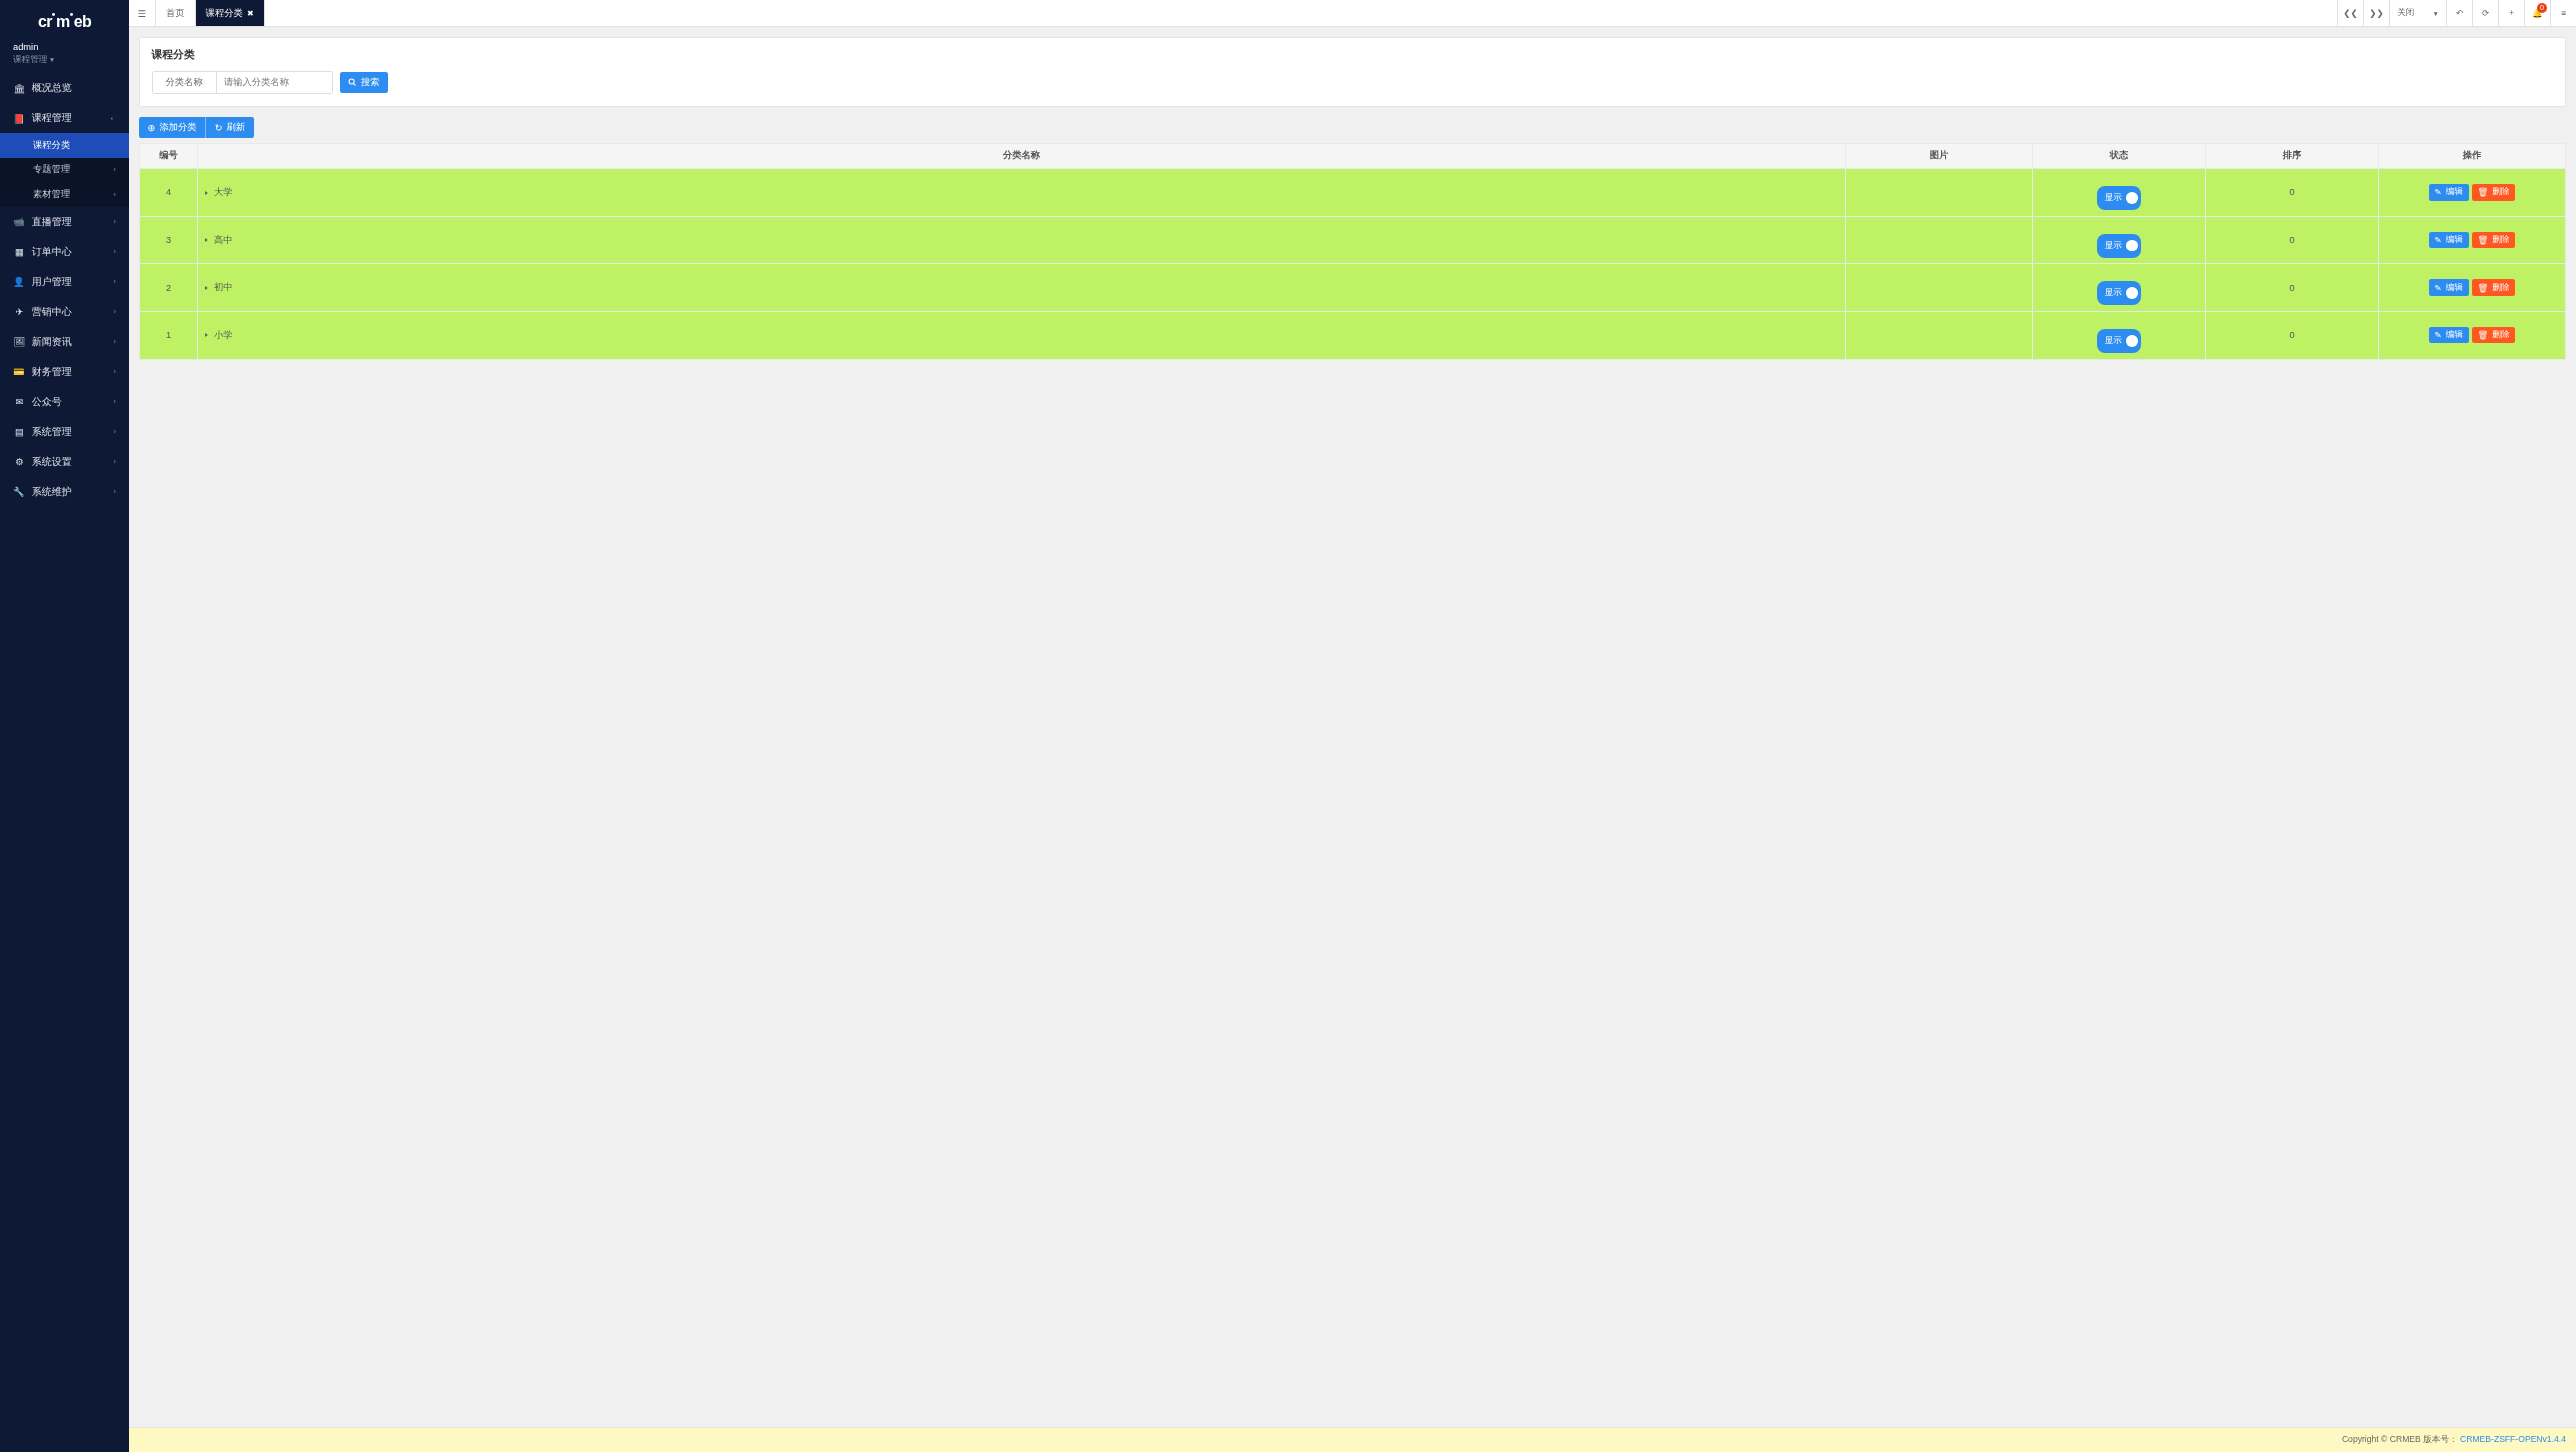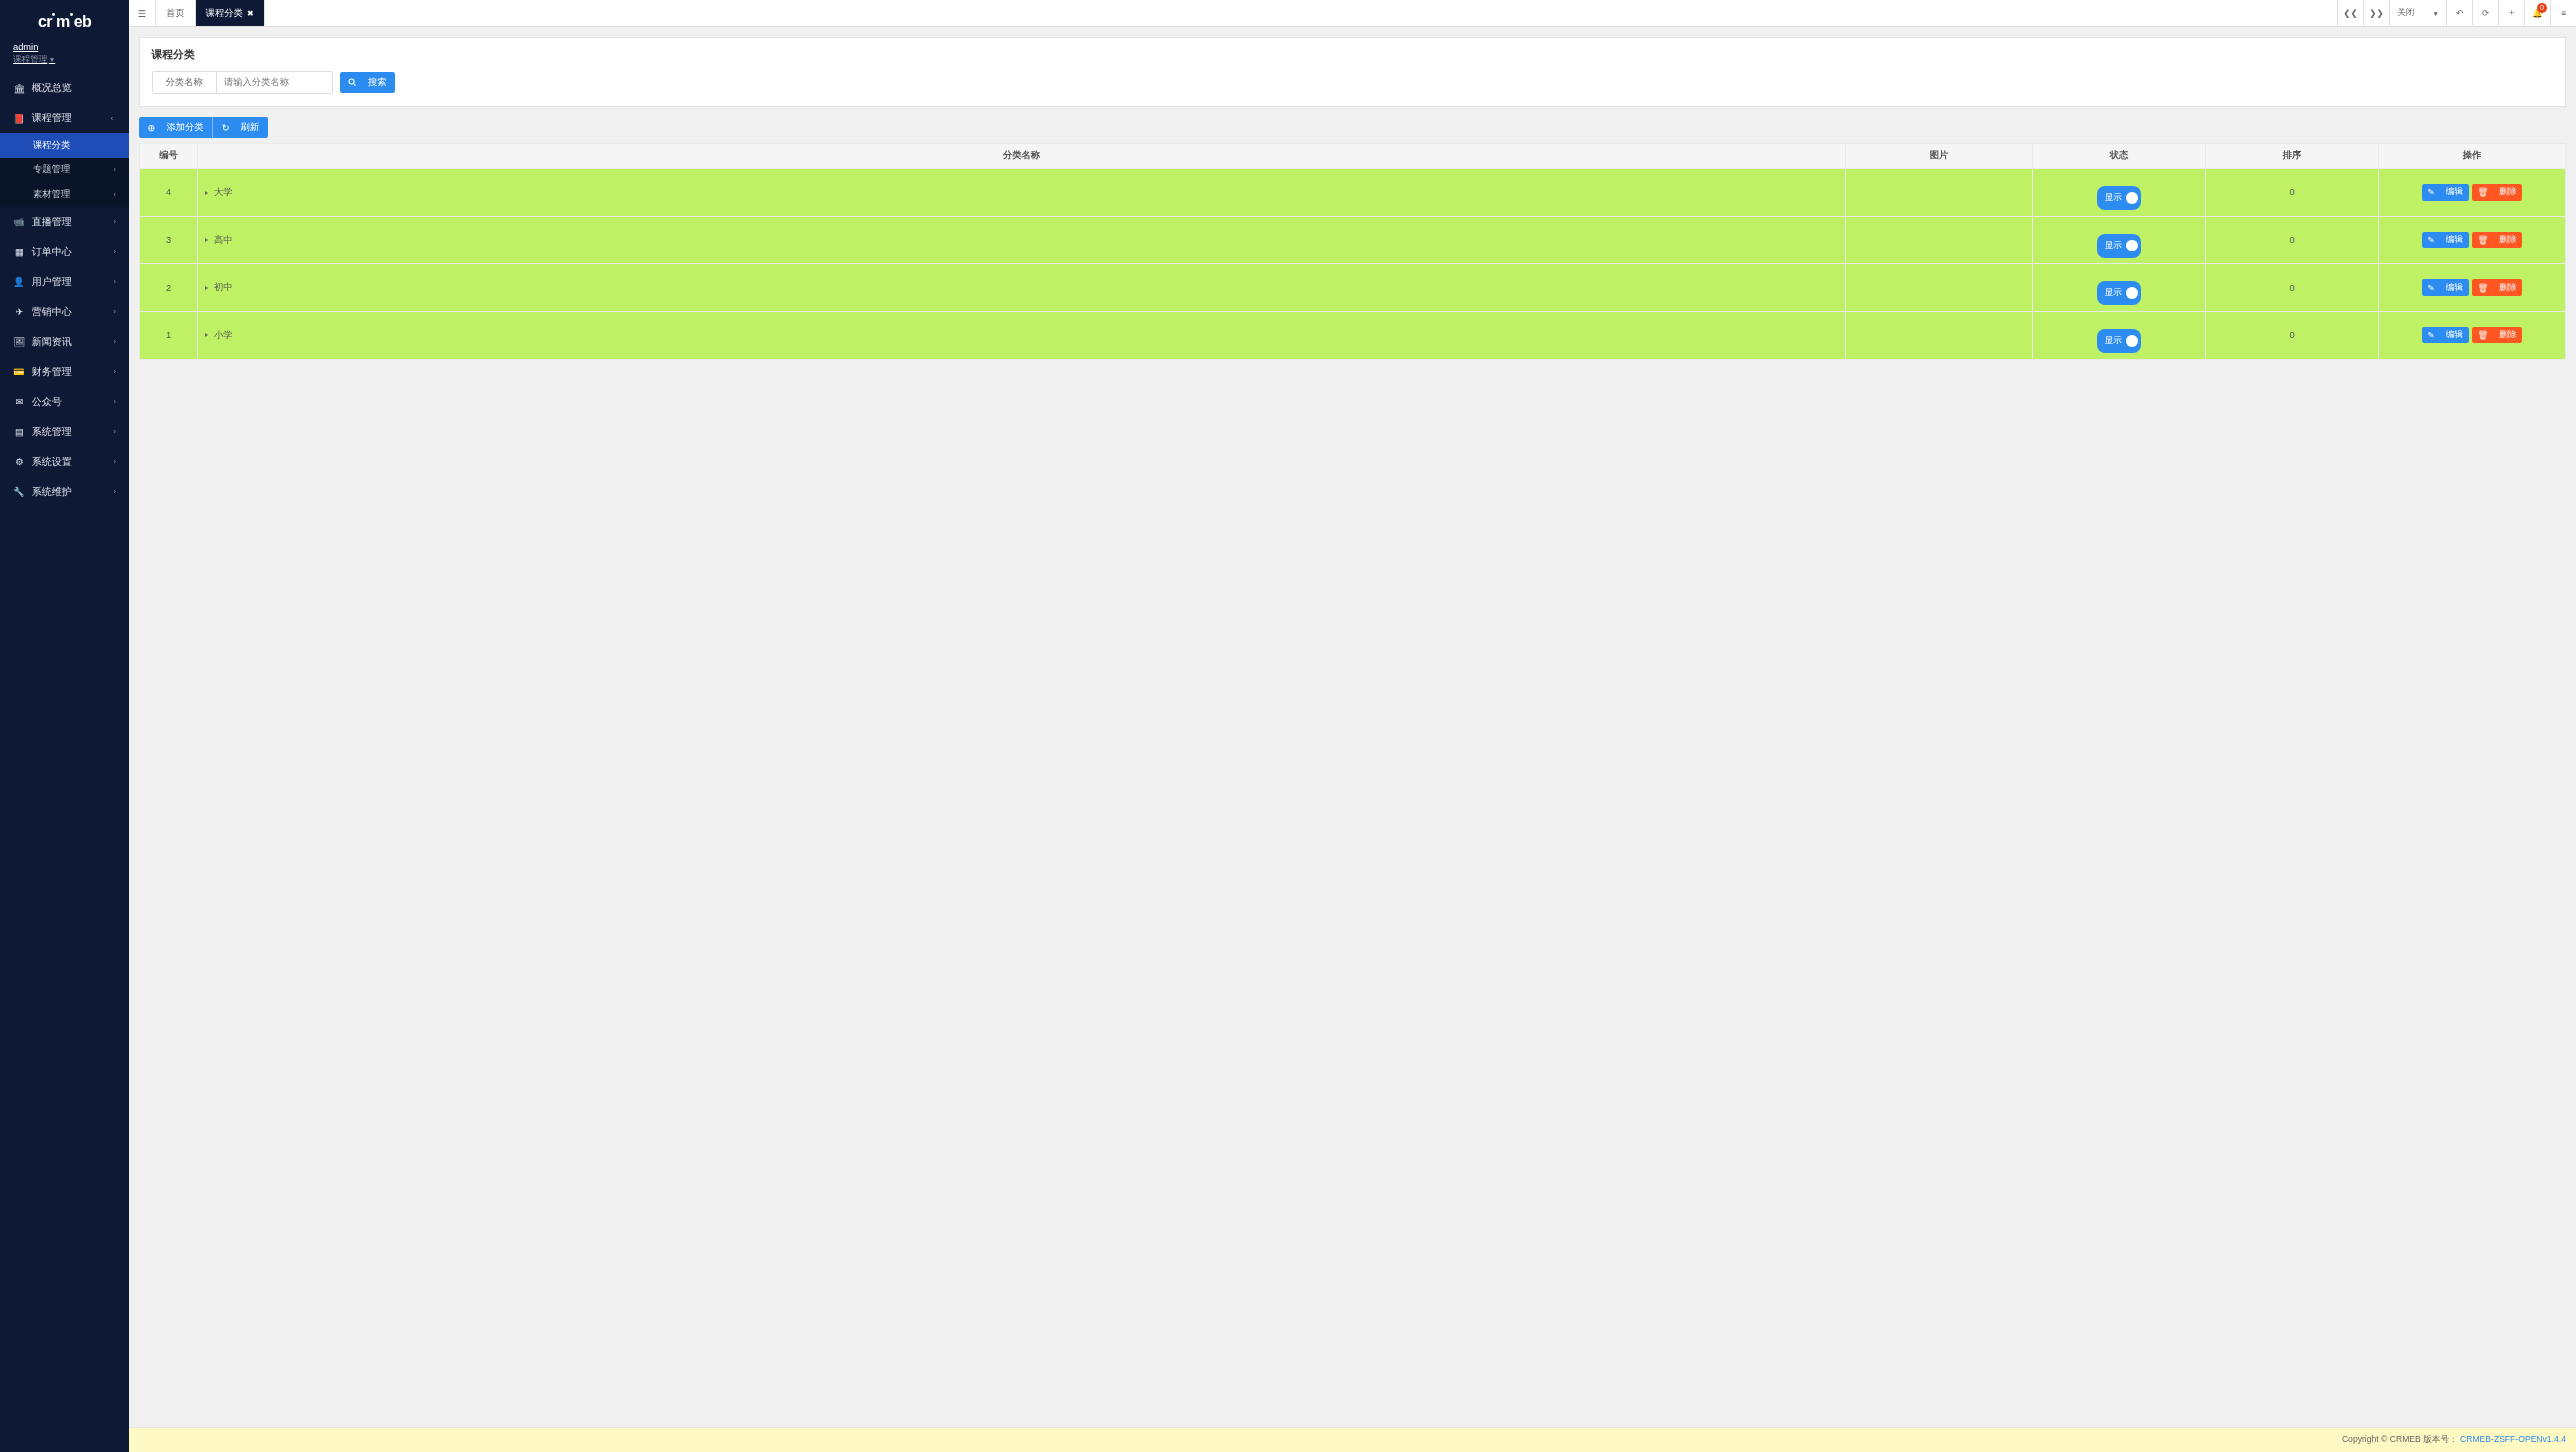--- a/index.html
+++ b/index.html
@@ -3,21 +3,21 @@
 <meta charset="utf-8">
 <style>
 * { box-sizing: border-box; margin: 0; padding: 0; }
 body { font-family: "Helvetica Neue", Helvetica, Arial, "Microsoft YaHei", sans-serif; font-size: 9.3px; color: #333; background: #f0f0f0; }
 
 
 .sidebar { position: fixed; left: 0; top: 0; bottom: 0; width: 129px; background: #0e1a35; color: #fff; overflow-y: auto; }
 .logo-wrap { padding: 13px 0 7.2px; text-align: center; }
 .logo-text { font-size: 16px; font-weight: 600; letter-spacing: -0.7px; color: #fff; }
 .logo-text .dot { display:inline-block; width:2.9px; height:2.9px; background:#fff; border-radius:50%; margin:0 0.7px 10px; vertical-align: top; }
-.user-block { padding: 4.3px 13px 7.2px; text-decoration: underline; }
+.user-block { padding: 4.3px 13px 7.2px; }
 .user-name { color: #fff; font-size: 9.3px; }
 .user-role { color: #8a93a7; font-size: 8.6px; margin-top: 1.4px; cursor: pointer; }
 .user-role .caret { font-size: 6.5px; margin-left: 1.4px; }
 .nav { list-style: none; }
 .nav-item { display:flex; align-items:center; padding: 8px 13px; color: #dfe3ec; cursor: pointer; font-size: 10px; position: relative; }
 .nav-item .icon { width: 13px; text-align:center; margin-right: 5.8px; font-size: 9.3px; }
 .nav-item .chev { margin-left:auto; font-size:7.2px; color:#8a93a7; }
 .nav-item.open .chev { transform: rotate(90deg); }
 .sub { list-style:none; background: #0a1429; }
 .sub-item { padding: 5.8px 13px 5.8px 33px; color:#c9cfdc; cursor:pointer; font-size:9.3px; display:flex; align-items:center; position:relative; }
@@ -38,21 +38,21 @@
 .badge { position:absolute; top:2.9px; right:2.9px; background:#ed4014; color:#fff; font-size:7.2px; min-width:10px; height:10px; border-radius:5px; display:flex; align-items:center; justify-content:center; padding:0 2.2px; }
 
 .workspace { flex:1; padding:10px; background:#f0f0f0; }
 
 .panel { background:#fff; border:0.7px solid #e4e4e4; border-radius:1.4px; }
 .panel-title { padding:10px 11.5px 8.6px; font-size:10.8px; font-weight:600; border-bottom:0; }
 .filter-bar { padding:0 11.5px 11.5px; display:flex; align-items:center; gap:7.2px; }
 .input-group { display:flex; border:0.7px solid #ddd; border-radius:2.2px; overflow:hidden; }
 .input-label { padding:4.3px 13px; background:#fff; color:#666; border-right:0.7px solid #ddd; font-size:9.3px; }
 .input-field { border:none; padding:4.3px 7.2px; width:115px; font-size:9.3px; outline:none; }
-.btn { border:none; border-radius:2.2px; padding:4.3px 8.6px; font-size:9.3px; cursor:pointer; display:inline-flex; align-items:center; gap:11px; }
+.btn { border:none; border-radius:2.2px; padding:4.3px 8.6px; font-size:9.3px; cursor:pointer; display:inline-flex; align-items:center; gap:4px; }
 .btn-primary { background:#2d8cf0; color:#fff; }
 .btn-sm { padding:2.2px 5.8px; font-size:8.6px; border-radius:2.2px; }
 .btn-danger { background:#ff5722; color:#fff; }
 
 .toolbar { margin-top:10px; margin-bottom:4.3px; display:flex; gap:0; }
 .btn-group { display:inline-flex; }
 .btn-group .btn { border-radius:0; border-right:0.7px solid rgba(255,255,255,0.4); }
 .btn-group .btn:first-child { border-top-left-radius:2.2px; border-bottom-left-radius:2.2px; }
 .btn-group .btn:last-child { border-top-right-radius:2.2px; border-bottom-right-radius:2.2px; border-right:none; }
 

